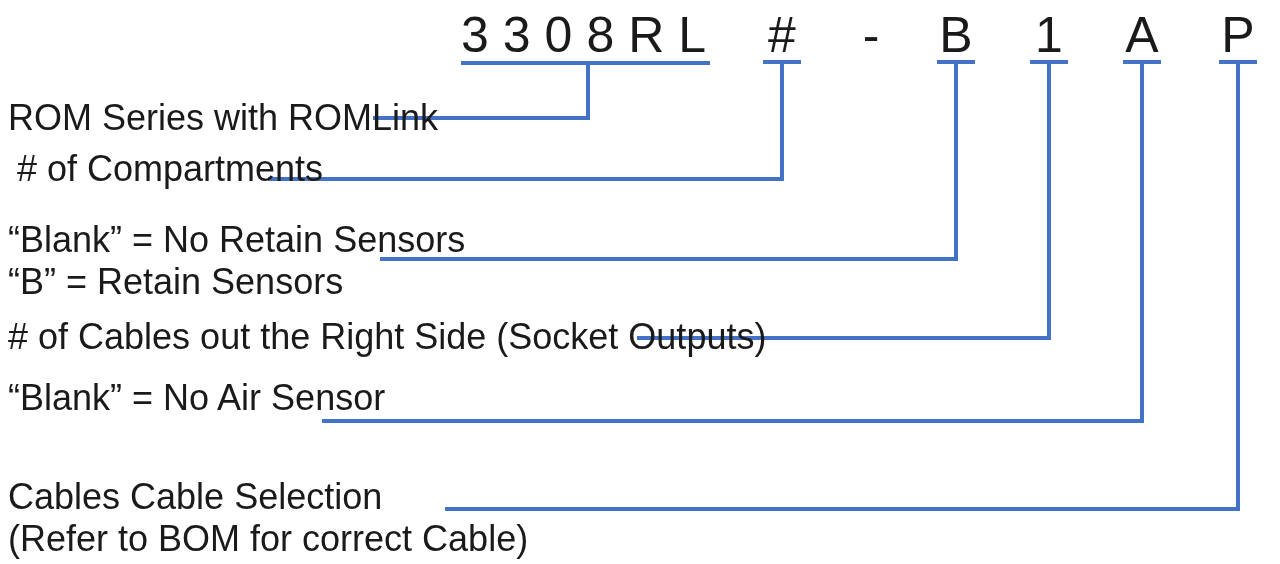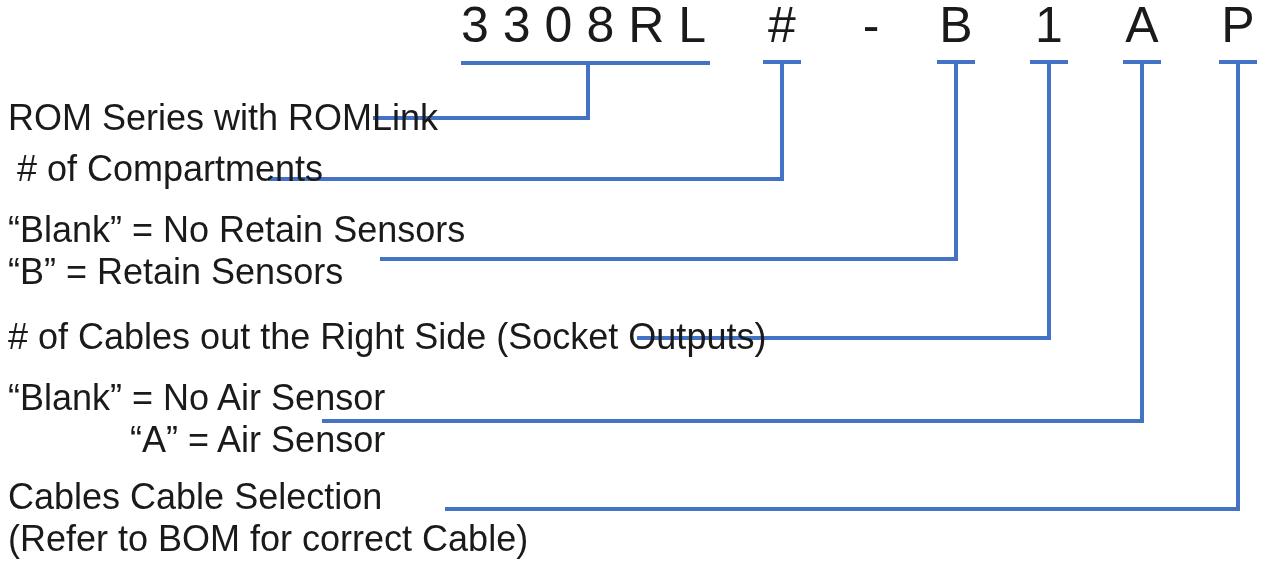--- a/index.html
+++ b/index.html
@@ -11,21 +11,21 @@
   .diagram{
     position:relative;
     width:1280px;height:564px;
     background:var(--bg);
     font-family:"Liberation Sans", sans-serif;
     overflow:hidden;
   }
   
   .code-char{
     position:absolute;
-    top:0;
+    top:10px;
     font-size:50px;
     line-height:50px;
     color:var(--text);
     white-space:nowrap;
   }
   .code-series{left:461px;letter-spacing:14px;}
   .code-center{transform:translateX(-50%);}
   .pos-comp{left:782px;}
   .pos-sep{left:871px;}
   .pos-retain{left:956px;}
@@ -62,21 +62,21 @@
   .label{
     position:absolute;
     left:8px;
     font-size:36px;
     line-height:42px;
     color:var(--text);
     white-space:nowrap;
   }
   .lbl-rom{top:97px;}
   .lbl-comp{top:148px;margin-left:9px;}
-  .lbl-retain{top:209px;}
+  .lbl-retain{top:219px;}
   .lbl-cables{top:316px;}
   .lbl-air{top:377px;text-align:right;}
   .lbl-power{top:476px;}
 </style>
 </head>
 <body>
 
 <div class="diagram">
 
   <span class="code-char code-series">3308RL</span>
@@ -109,20 +109,19 @@
   </div>
   <div class="label lbl-retain">
     <div>“Blank” = No Retain Sensors</div>
     <div>“B” = Retain Sensors</div>
   </div>
   <div class="label lbl-cables">
     <div># of Cables out the Right Side (Socket Outputs)</div>
   </div>
   <div class="label lbl-air">
     <div>“Blank” = No Air Sensor</div>
-    <div>“A” = Air Sensor</div>
   </div>
   <div class="label lbl-power">
     <div>Cables Cable Selection</div>
     <div>(Refer to BOM for correct Cable)</div>
   </div>
 
 </div>
 
 </body></html>

